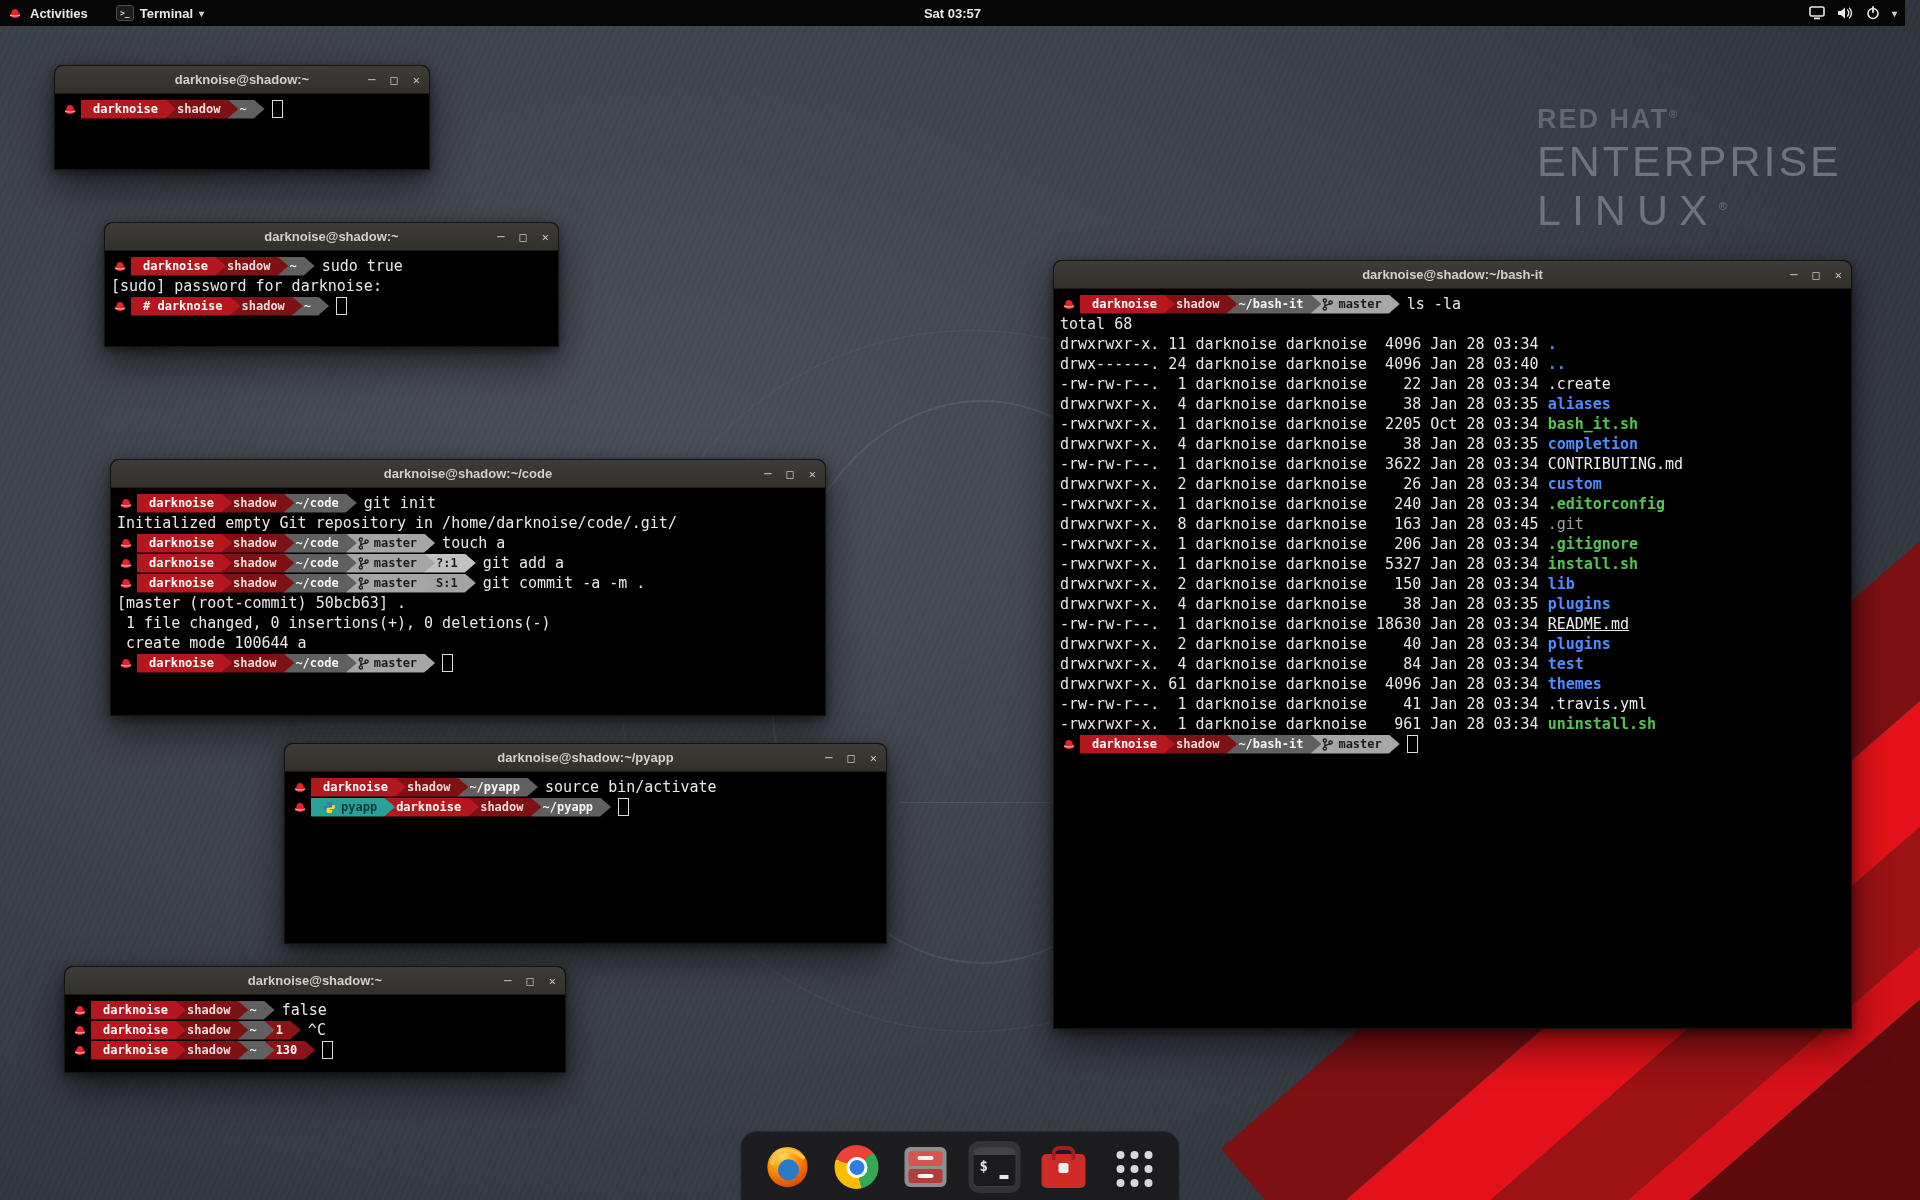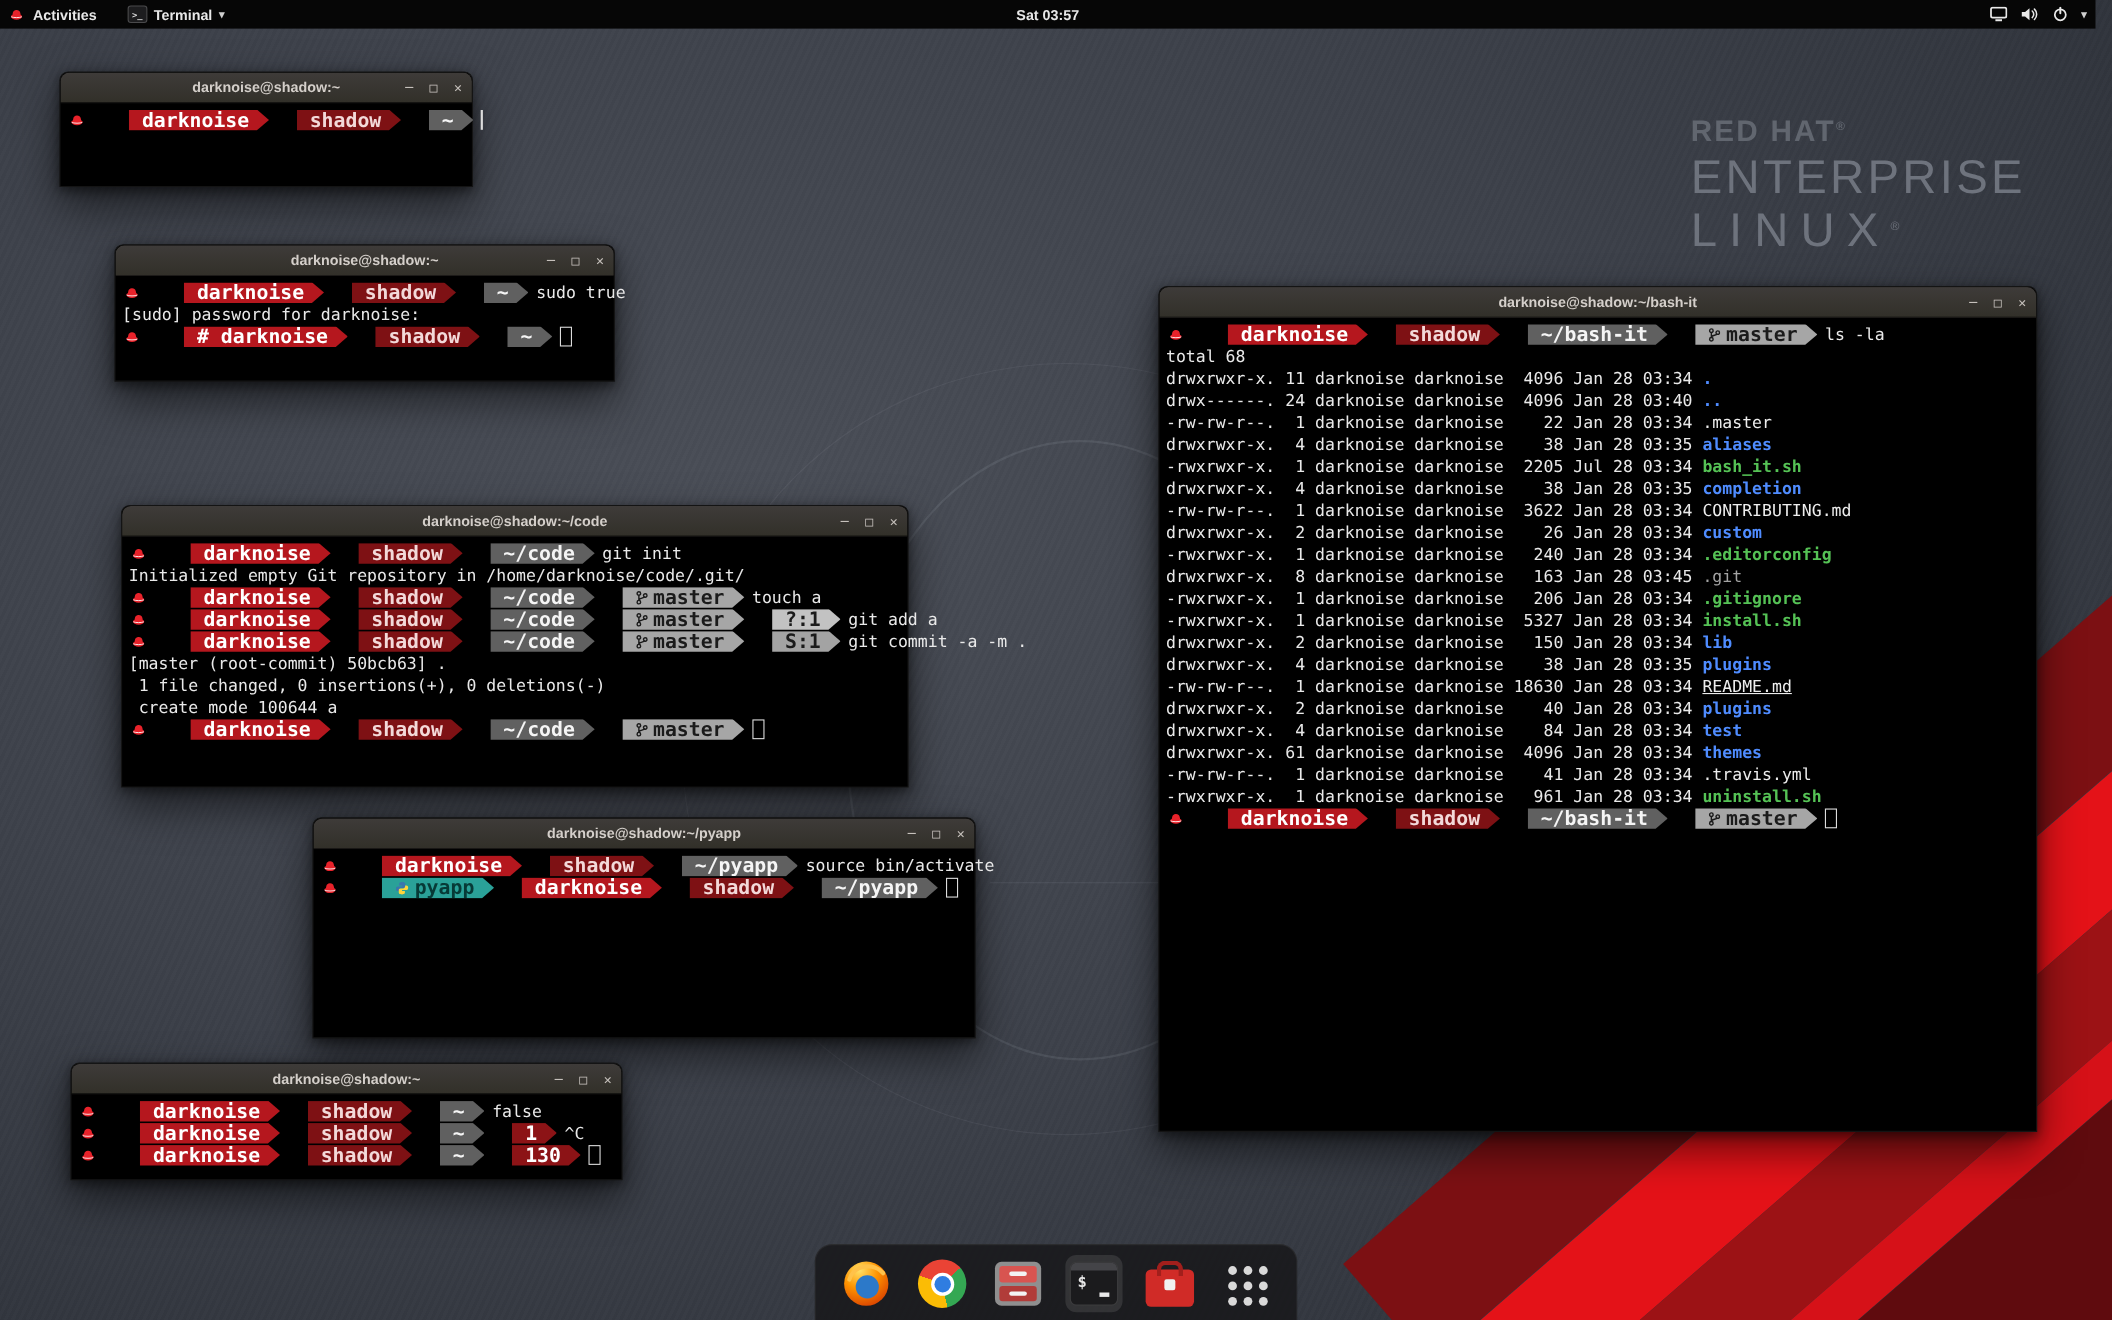--- a/index.html
+++ b/index.html
@@ -47,21 +47,21 @@
     color:#d4cfca;font-size:13px;font-weight:700;}
   .win-buttons{position:absolute;right:9px;top:0;bottom:0;display:flex;align-items:center;gap:15px;
     color:#c6c1bc;font-size:12px;font-family:"DejaVu Sans Mono",monospace;}
   .win-btn{cursor:default;line-height:1;}
   .term-body{padding:5px 6px 4px 6px;font-family:"DejaVu Sans Mono",monospace;font-size:15px;color:#e9e9e9;}
   .term-line{display:flex;align-items:center;height:20px;white-space:pre;}
   .out-text{white-space:pre;}
   .hat{display:inline-flex;align-items:center;margin:0 4px 0 2px;}
   .pl-seg{display:inline-flex;align-items:center;gap:5px;height:19px;padding:0 18px 0 12px;margin-right:-11px;
     clip-path:polygon(0 0, calc(100% - 11px) 0, 100% 50%, calc(100% - 11px) 100%, 0 100%);
-    font-weight:700;font-size:18px;font-family:"DejaVu Sans Mono",monospace;margin-left:36px;}
+    font-weight:700;font-size:12px;font-family:"DejaVu Sans Mono",monospace;}
   .seg-icon{display:inline-flex;align-items:center;}
   .cmd{margin-left:18px;}
   .cursor{display:inline-block;width:9px;height:16px;border:1.5px solid #dcdcdc;margin-left:18px;}
   #win1{left:54px;top:65px;width:374px;height:103px;}
   #win2{left:104px;top:222px;width:453px;height:123px;}
   #win3{left:110px;top:459px;width:714px;height:255px;}
   #win4{left:284px;top:743px;width:601px;height:199px;}
   #win5{left:64px;top:966px;width:500px;height:105px;}
   #win6{left:1053px;top:260px;width:797px;height:767px;}
   
@@ -310,23 +310,23 @@
             <path d="M2.5 10.6c2 1.1 9 1.1 11 0" stroke="#fff" stroke-width="0.9" fill="none"></path>
           </svg></span><span class="pl-seg" style="background: rgb(181, 23, 30); color: rgb(255, 255, 255); z-index: 40;"><span>darknoise</span></span><span class="pl-seg" style="background: rgb(126, 17, 20); color: rgb(243, 217, 217); z-index: 39;"><span>shadow</span></span><span class="pl-seg" style="background: rgb(96, 96, 96); color: rgb(245, 245, 245); z-index: 38;"><span>~/bash-it</span></span><span class="pl-seg" style="background: rgb(166, 166, 166); color: rgb(27, 27, 27); z-index: 37;"><span class="seg-icon"><svg width="11" height="13" viewBox="0 0 11 13">
               <circle cx="2.8" cy="2.6" r="1.6" fill="none" stroke="currentColor" stroke-width="1.3"></circle>
               <circle cx="2.8" cy="10.4" r="1.6" fill="none" stroke="currentColor" stroke-width="1.3"></circle>
               <circle cx="8.6" cy="4.4" r="1.6" fill="none" stroke="currentColor" stroke-width="1.3"></circle>
               <path d="M2.8 4.3v4.4M2.8 8.7c0-2 3-1.6 5.8-3" fill="none" stroke="currentColor" stroke-width="1.3"></path>
             </svg></span><span>master</span></span><span class="cmd">ls -la</span></div>
       <div class="term-line"><span class="out-text">total 68</span></div>
       <div class="term-line"><span class="out-text">drwxrwxr-x. 11 darknoise darknoise  4096 Jan 28 03:34 </span><span class="out-text" style="color: rgb(79, 140, 255); font-weight: 700;">.</span></div>
       <div class="term-line"><span class="out-text">drwx------. 24 darknoise darknoise  4096 Jan 28 03:40 </span><span class="out-text" style="color: rgb(79, 140, 255); font-weight: 700;">..</span></div>
-      <div class="term-line"><span class="out-text">-rw-rw-r--.  1 darknoise darknoise    22 Jan 28 03:34 </span><span class="out-text" style="color: rgb(237, 237, 237);">.master</span></div>
+      <div class="term-line"><span class="out-text">-rw-rw-r--.  1 darknoise darknoise    22 Jan 28 03:34 </span><span class="out-text" style="color: rgb(237, 237, 237);">.create</span></div>
       <div class="term-line"><span class="out-text">drwxrwxr-x.  4 darknoise darknoise    38 Jan 28 03:35 </span><span class="out-text" style="color: rgb(79, 140, 255); font-weight: 700;">aliases</span></div>
-      <div class="term-line"><span class="out-text">-rwxrwxr-x.  1 darknoise darknoise  2205 Jul 28 03:34 </span><span class="out-text" style="color: rgb(85, 194, 85); font-weight: 700;">bash_it.sh</span></div>
+      <div class="term-line"><span class="out-text">-rwxrwxr-x.  1 darknoise darknoise  2205 Oct 28 03:34 </span><span class="out-text" style="color: rgb(85, 194, 85); font-weight: 700;">bash_it.sh</span></div>
       <div class="term-line"><span class="out-text">drwxrwxr-x.  4 darknoise darknoise    38 Jan 28 03:35 </span><span class="out-text" style="color: rgb(79, 140, 255); font-weight: 700;">completion</span></div>
       <div class="term-line"><span class="out-text">-rw-rw-r--.  1 darknoise darknoise  3622 Jan 28 03:34 </span><span class="out-text" style="color: rgb(237, 237, 237);">CONTRIBUTING.md</span></div>
       <div class="term-line"><span class="out-text">drwxrwxr-x.  2 darknoise darknoise    26 Jan 28 03:34 </span><span class="out-text" style="color: rgb(79, 140, 255); font-weight: 700;">custom</span></div>
       <div class="term-line"><span class="out-text">-rwxrwxr-x.  1 darknoise darknoise   240 Jan 28 03:34 </span><span class="out-text" style="color: rgb(85, 194, 85); font-weight: 700;">.editorconfig</span></div>
       <div class="term-line"><span class="out-text">drwxrwxr-x.  8 darknoise darknoise   163 Jan 28 03:45 </span><span class="out-text" style="color: #a3a3a3; font-weight: 400;">.git</span></div>
       <div class="term-line"><span class="out-text">-rwxrwxr-x.  1 darknoise darknoise   206 Jan 28 03:34 </span><span class="out-text" style="color: rgb(85, 194, 85); font-weight: 700;">.gitignore</span></div>
       <div class="term-line"><span class="out-text">-rwxrwxr-x.  1 darknoise darknoise  5327 Jan 28 03:34 </span><span class="out-text" style="color: rgb(85, 194, 85); font-weight: 700;">install.sh</span></div>
       <div class="term-line"><span class="out-text">drwxrwxr-x.  2 darknoise darknoise   150 Jan 28 03:34 </span><span class="out-text" style="color: rgb(79, 140, 255); font-weight: 700;">lib</span></div>
       <div class="term-line"><span class="out-text">drwxrwxr-x.  4 darknoise darknoise    38 Jan 28 03:35 </span><span class="out-text" style="color: rgb(79, 140, 255); font-weight: 700;">plugins</span></div>
       <div class="term-line"><span class="out-text">-rw-rw-r--.  1 darknoise darknoise 18630 Jan 28 03:34 </span><span class="out-text" style="color: rgb(237, 237, 237); text-decoration: underline;">README.md</span></div>

